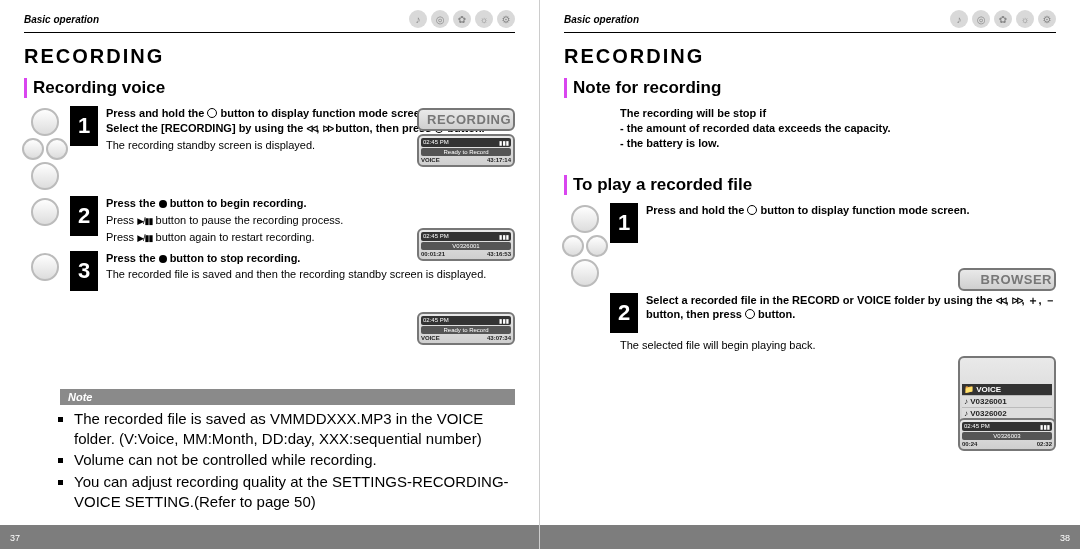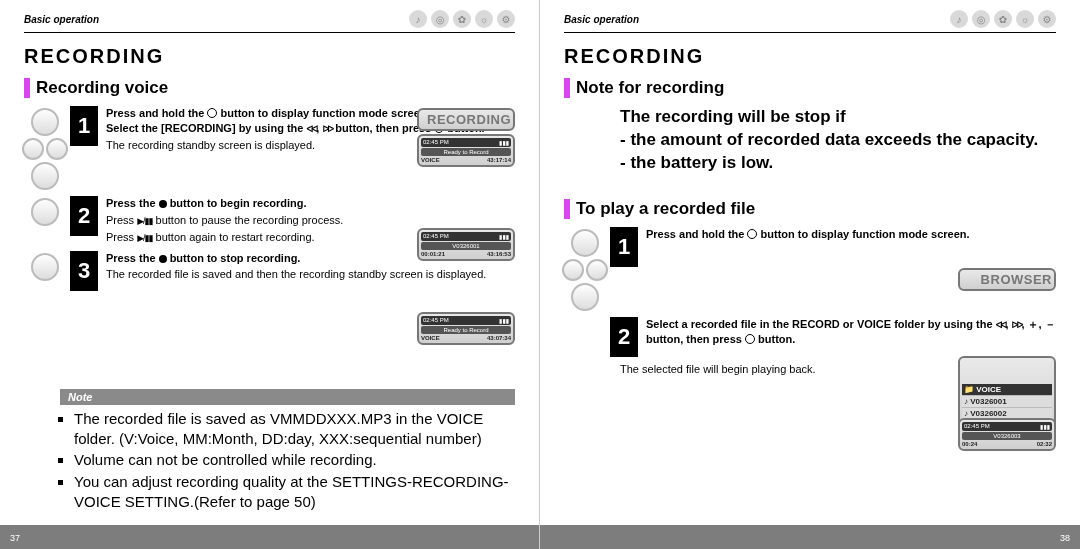--- a/index.html
+++ b/index.html
@@ -6,21 +6,21 @@
   html, body { width: 1080px; height: 549px; background: #fff; font-family: Arial, Helvetica, sans-serif; color: #000; }
   .spread { display: flex; width: 1080px; height: 549px; }
   .page { width: 540px; height: 549px; position: relative; padding: 8px 24px 0 24px; }
   .page.left-page { border-right: 1px solid #ccc; }
   .top-row { display: flex; justify-content: space-between; align-items: center; height: 22px; }
   .breadcrumb { font-style: italic; font-weight: bold; font-size: 10px; }
   .breadcrumb-rule { border-bottom: 1px solid #000; margin-top: 2px; }
   .icon-strip { display: flex; gap: 4px; }
   .top-icon { width: 18px; height: 18px; border-radius: 50%; background: #d9d9d9; display: flex; align-items: center; justify-content: center; font-size: 10px; color: #888; }
   .h1 { font-size: 20px; font-weight: bold; letter-spacing: 2px; margin: 12px 0 10px 0; text-transform: uppercase; }
-  .h2 { font-size: 17px; font-weight: bold; margin: 6px 0 8px 0; border-left: 6px solid #d946ef; padding-left: 6px; }
+  .h2 { font-size: 17px; font-weight: bold; margin: 6px 0 8px 0; border-left: 3px solid #d946ef; padding-left: 6px; }
   .step-row { display: flex; align-items: flex-start; margin-bottom: 6px; }
   .dpad { width: 42px; display: flex; flex-direction: column; align-items: center; margin-top: 2px; gap: 2px; }
   .dpad-btn { width: 28px; height: 28px; border: 2px solid #bbb; border-radius: 50%; background: linear-gradient(#fefefe,#ddd); }
   .dpad-btn.small { width: 22px; height: 22px; }
   .step-num { width: 28px; height: 40px; background: #000; color: #fff; font-size: 22px; font-weight: bold; display: flex; align-items: center; justify-content: center; margin: 0 8px 0 4px; flex-shrink: 0; }
   .step-body { flex: 1; font-size: 11px; line-height: 1.35; }
   .step-body .lead { font-weight: bold; }
   .step-body .sub { margin-top: 2px; }
   .circle { border: 1.5px solid #000; border-radius: 50%; width: 10px; height: 10px; display: inline-block; vertical-align: -1px; }
   .solid-dot { background:#000; border-radius:50%; width:8px; height:8px; display:inline-block; vertical-align: -1px; }
@@ -33,21 +33,21 @@
   .screen-box .line { background:#555; color:#fff; font-size:6px; padding:1px 2px; margin-top:1px; border-radius:2px; text-align:center; }
   .screen-box .row2 { display:flex; justify-content:space-between; font-size:6px; font-weight:bold; margin-top:1px; }
   .note-box { position: absolute; left: 60px; right: 24px; bottom: 36px; }
   .note-bar { background: #8a8a8a; color: #fff; font-style: italic; font-weight: bold; font-size: 11px; padding: 2px 8px; }
   .note-ul { font-size: 15px; padding: 4px 0 0 14px; line-height: 1.35; }
   .note-ul li { list-style: square; margin-bottom: 1px; }
   .pg-num { position: absolute; bottom: 6px; font-size: 9px; color: #fff; }
   .pg-num-bar { position: absolute; left: 0; right: 0; bottom: 0; height: 24px; background: #7d7d7d; }
   .pg-num.left { left: 10px; }
   .pg-num.right { right: 10px; }
-  .warn-block { margin: 0 0 24px 56px; font-size: 17px; line-height: 1.35; }
+  .warn-block { margin: 0 0 24px 56px; font-size: 11px; line-height: 1.35; }
   .warn-block .lead { font-weight: bold; color:#000; }
   .warn-block .dash { font-weight: bold; }
   .file-list { font-size: 8px; }
   .file-list .hdr { background:#333; color:#fff; padding:1px 2px; font-weight:bold;margin-top:24px; }
   .file-list .item { background:#ddd; padding:1px 2px; font-weight:bold; border-top:1px solid #bbb; }
   .file-list .item.sel { background:#888; color:#fff; }
   .indent-sub { margin-left: 56px; font-size: 11px; margin-top: 2px; }
 </style>
 </head>
 <body>

